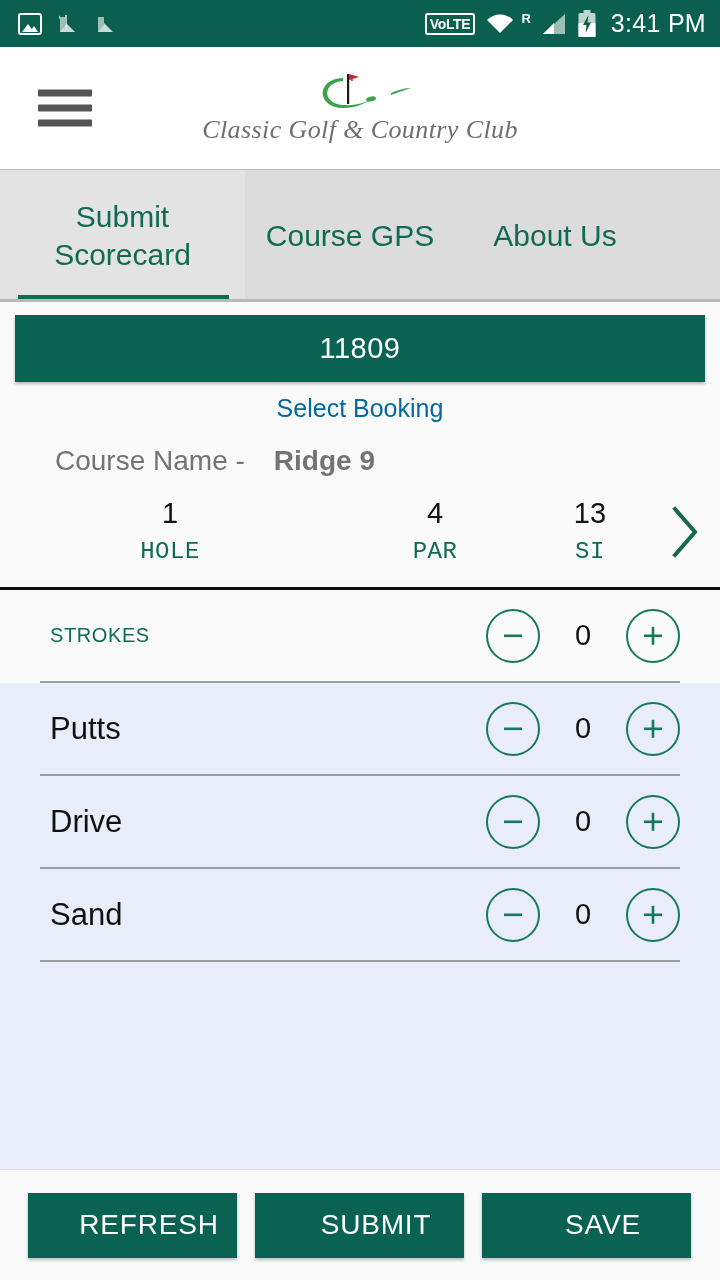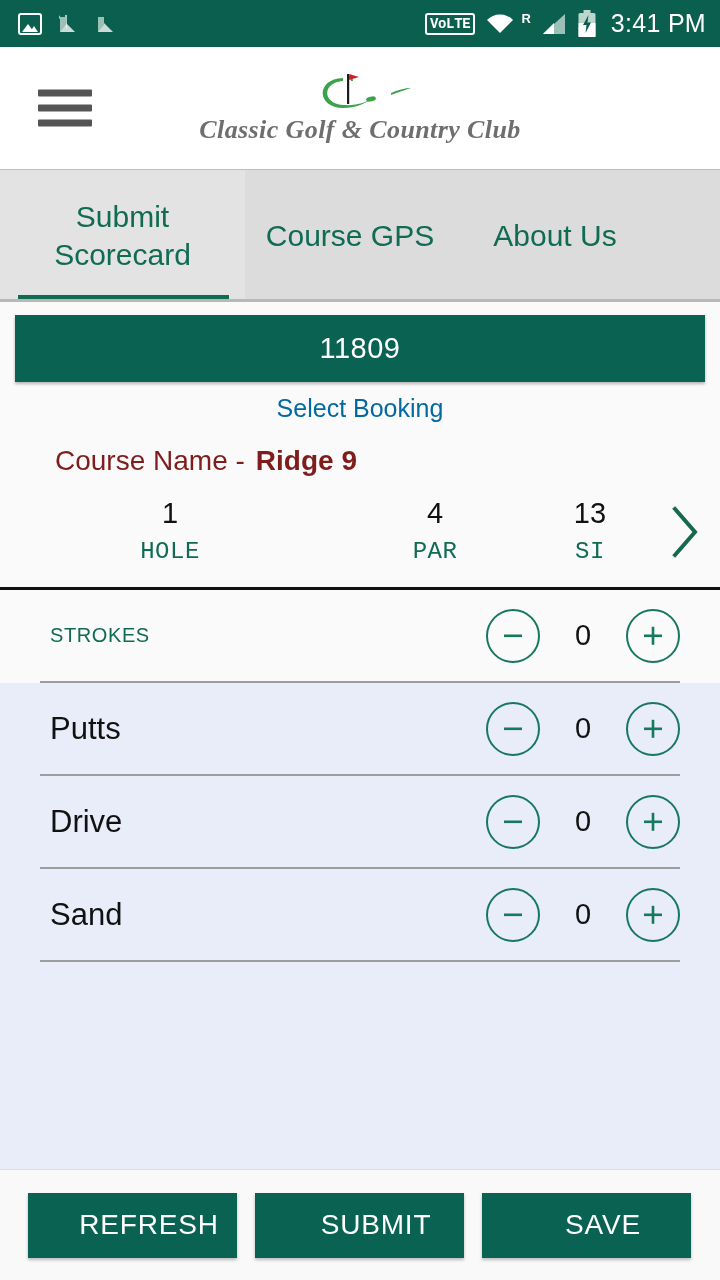--- a/index.html
+++ b/index.html
@@ -29,32 +29,32 @@
   }
   .ico-photo::before{
     content:""; position:absolute; right:2px; bottom:1px;
     width:0;height:0;border-left:4px solid transparent;border-right:4px solid transparent;
     border-bottom:6px solid #fff;
   }
   .ico-n { width:24px; height:24px; position:relative; opacity:.92; }
   .ico-n svg { display:block; }
   .volte {
     border:2px solid #fff; border-radius:3px; font-size:14px; font-weight:bold;
-    line-height:1; padding:2px 3px; letter-spacing:-.3px;font-family:Liberation Mono, monospace;
+    line-height:1; padding:2px 3px; letter-spacing:-.3px;
   }
   .wifi { width:30px; height:22px; }
   .roam { font-size:13px; font-weight:bold; align-self:flex-start; margin-top:2px; margin-left:-4px;}
   .sig { width:26px; height:22px; }
   .batt { width:20px; height:28px; position:relative; }
   .clock { font-size:25px; font-weight:500; letter-spacing:.3px; margin-left:4px; }
 
   
   .header {
     height:122px; background:#ffffff; position:relative;
-    display:flex; align-items:center;font-weight:bold;
+    display:flex; align-items:center;
   }
   .hamburger {
     position:absolute; left:38px; top:50%; transform:translateY(-50%);
     width:54px; display:flex; flex-direction:column; gap:8px; cursor:pointer;
   }
   .hamburger span { display:block; height:7px; background:#555555; border-radius:1px; }
   .logo-box {
     position:absolute; left:205px; top:4px; width:310px; height:114px;
     background:#fff; display:flex; flex-direction:column;
     align-items:center; justify-content:center;
@@ -94,22 +94,22 @@
     height:67px; background:#0a6352; color:#ffffff;
     display:flex; align-items:center; justify-content:center;
     font-size:29px; letter-spacing:.5px; cursor:pointer;
     box-shadow:0 2px 3px rgba(0,0,0,.28);
   }
   .select-booking {
     text-align:center; font-size:25px; color:#0369a1;
     margin-top:12px;
   }
   .coursename {
-    margin:22px 0 0 40px; font-size:28px; color:#7f1d1d;
-    display:flex; align-items:baseline; gap:11px;
+    margin:22px 0 0 40px; font-size:28px; color:#737373;
+    display:flex; align-items:baseline; gap:29px;
   }
   .coursename .cval { font-weight:bold; font-size:28px; }
 
   
   .holerow {
     display:flex; align-items:center; padding:18px 0 14px 0;
     background:#fafafa; position:relative;
   }
   .hcol { flex:0 0 auto; text-align:center; }
   .hcol-1 { width:340px; }

